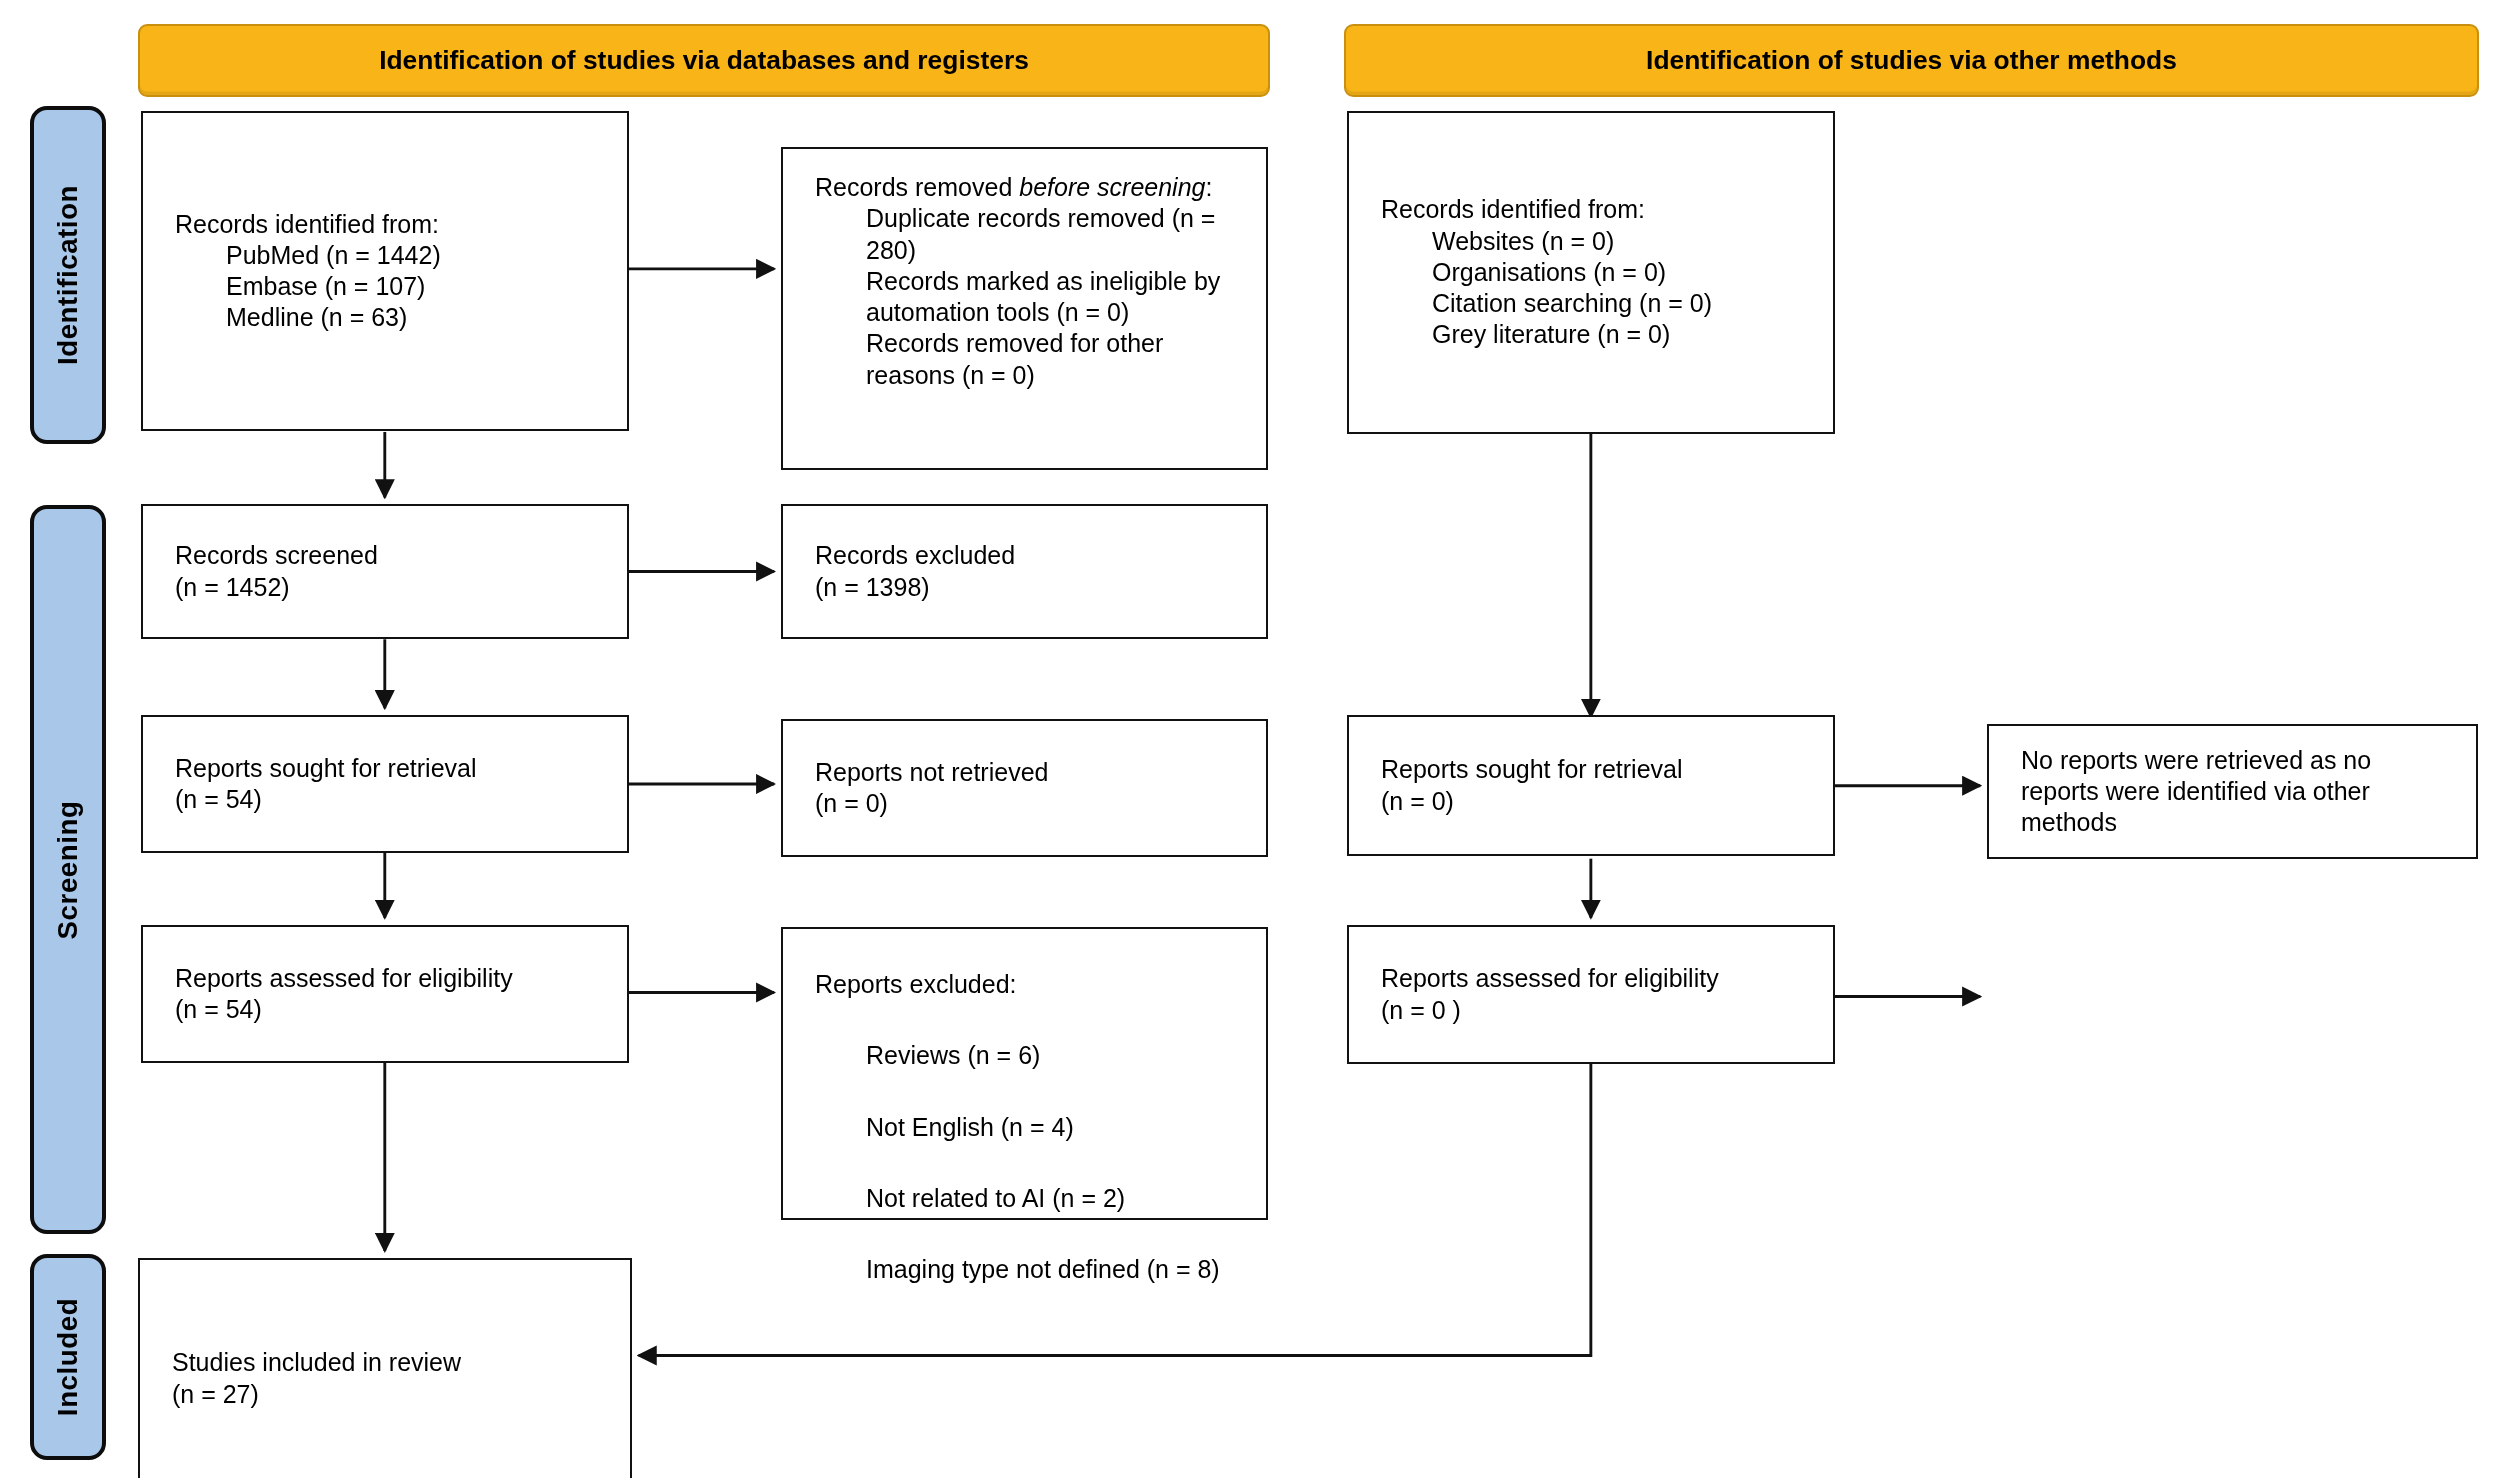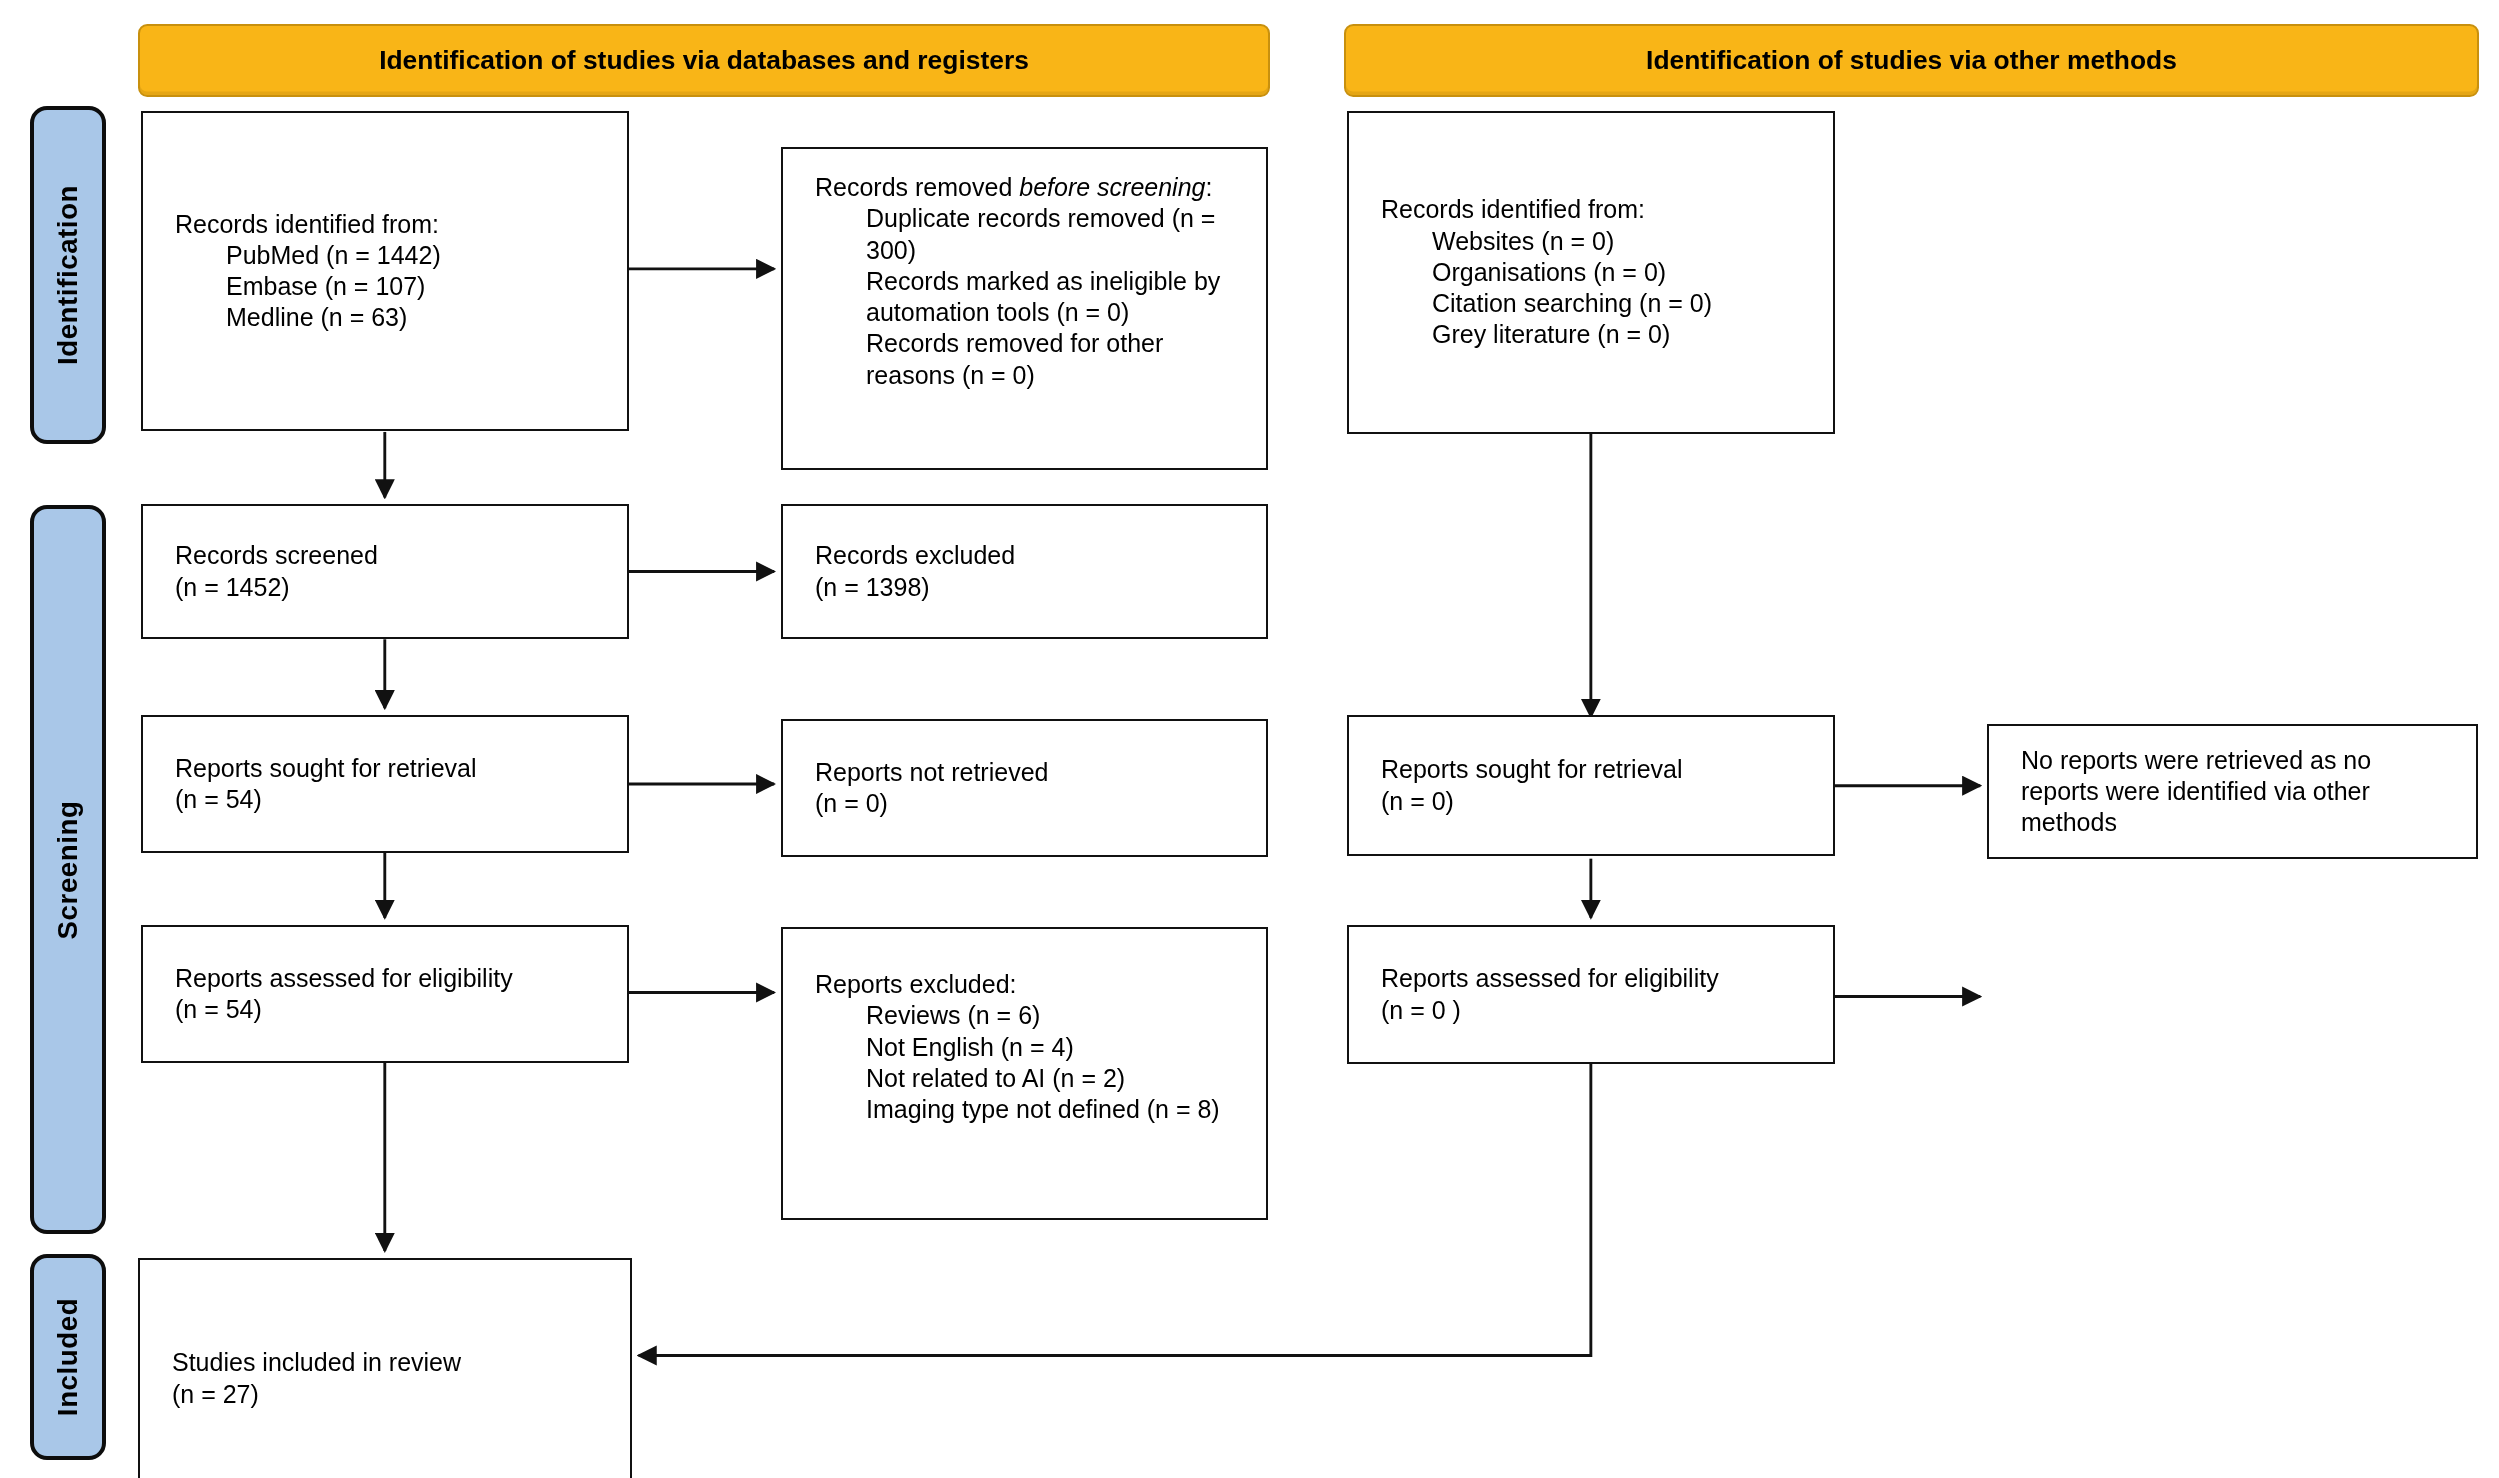--- a/index.html
+++ b/index.html
@@ -85,21 +85,21 @@
 
   <div class="box center" style="left:141px;top:111px;width:488px;height:320px;">
     <div>Records identified from:</div>
     <div class="item">PubMed (n = 1442)</div>
     <div class="item">Embase (n = 107)</div>
     <div class="item">Medline (n = 63)</div>
   </div>
 
   <div class="box" style="left:781px;top:111px;width:487px;height:323px;padding-top:23px;margin-top:36px;">
     <div><span>Records removed </span><span class="ital">before screening</span><span>:</span></div>
-    <div class="item">Duplicate records removed (n = 300)</div>
+    <div class="item">Duplicate records removed (n = 280)</div>
     <div class="item">Records marked as ineligible by automation tools (n = 0)</div>
     <div class="item">Records removed for other reasons (n = 0)</div>
   </div>
 
   <div class="box center" style="left:1347px;top:111px;width:488px;height:323px;">
     <div>Records identified from:</div>
     <div class="item">Websites (n = 0)</div>
     <div class="item">Organisations (n = 0)</div>
     <div class="item">Citation searching (n = 0)</div>
     <div class="item">Grey literature (n = 0)</div>
@@ -127,21 +127,21 @@
     <div>(n = 0)</div>
   </div>
   <div class="box center" style="left:1987px;top:724px;width:491px;height:135px;">
     <div>No reports were retrieved as no reports were identified via other methods</div>
   </div>
 
   <div class="box center" style="left:141px;top:925px;width:488px;height:138px;">
     <div>Reports assessed for eligibility</div>
     <div>(n = 54)</div>
   </div>
-  <div class="box" style="left:781px;top:927px;width:487px;height:293px;padding-top:40px;">
+  <div class="box" style="left:781px;top:927px;width:487px;height:293px;padding-top:40px;gap:40px;">
     <div>Reports excluded:</div>
     <div class="item">Reviews (n = 6)</div>
     <div class="item">Not English (n = 4)</div>
     <div class="item">Not related to AI (n = 2)</div>
     <div class="item">Imaging type not defined (n = 8)</div>
   </div>
   <div class="box center" style="left:1347px;top:925px;width:488px;height:139px;">
     <div>Reports assessed for eligibility</div>
     <div>(n = 0 )</div>
   </div>

